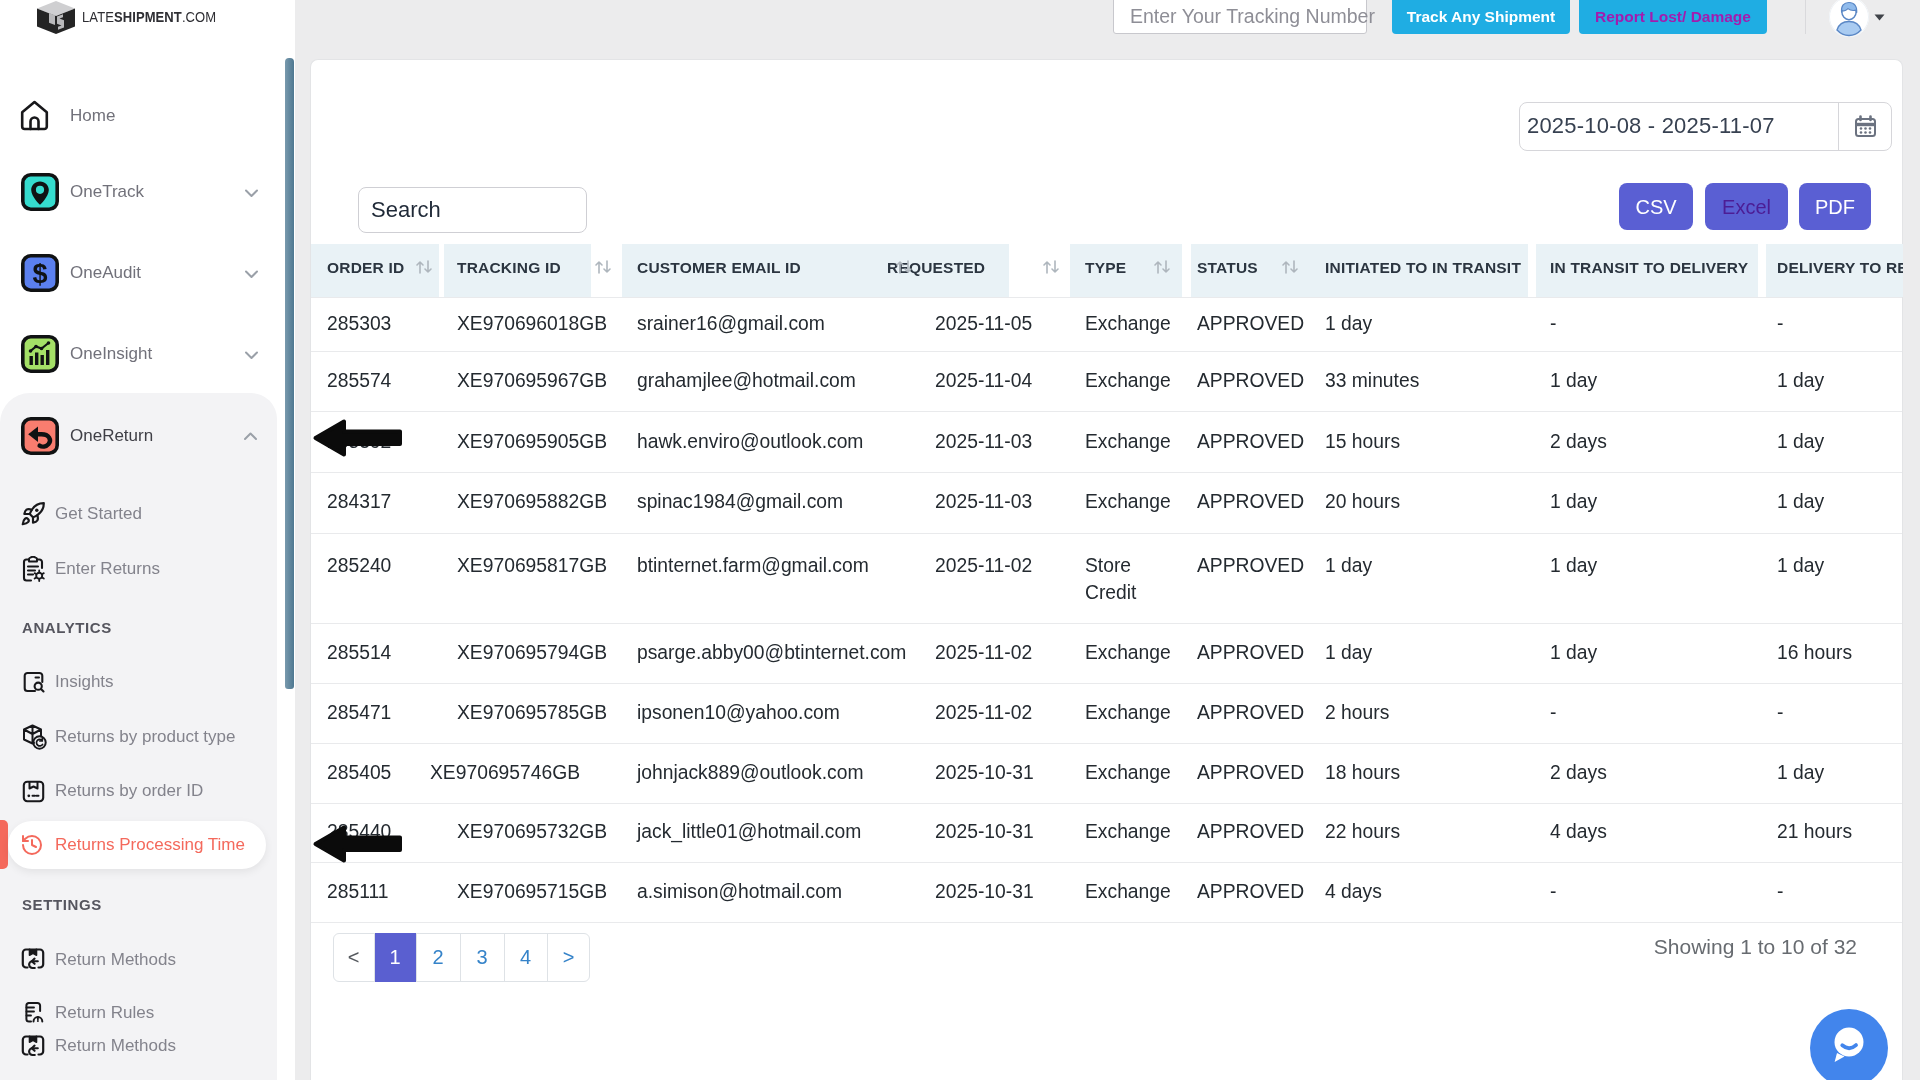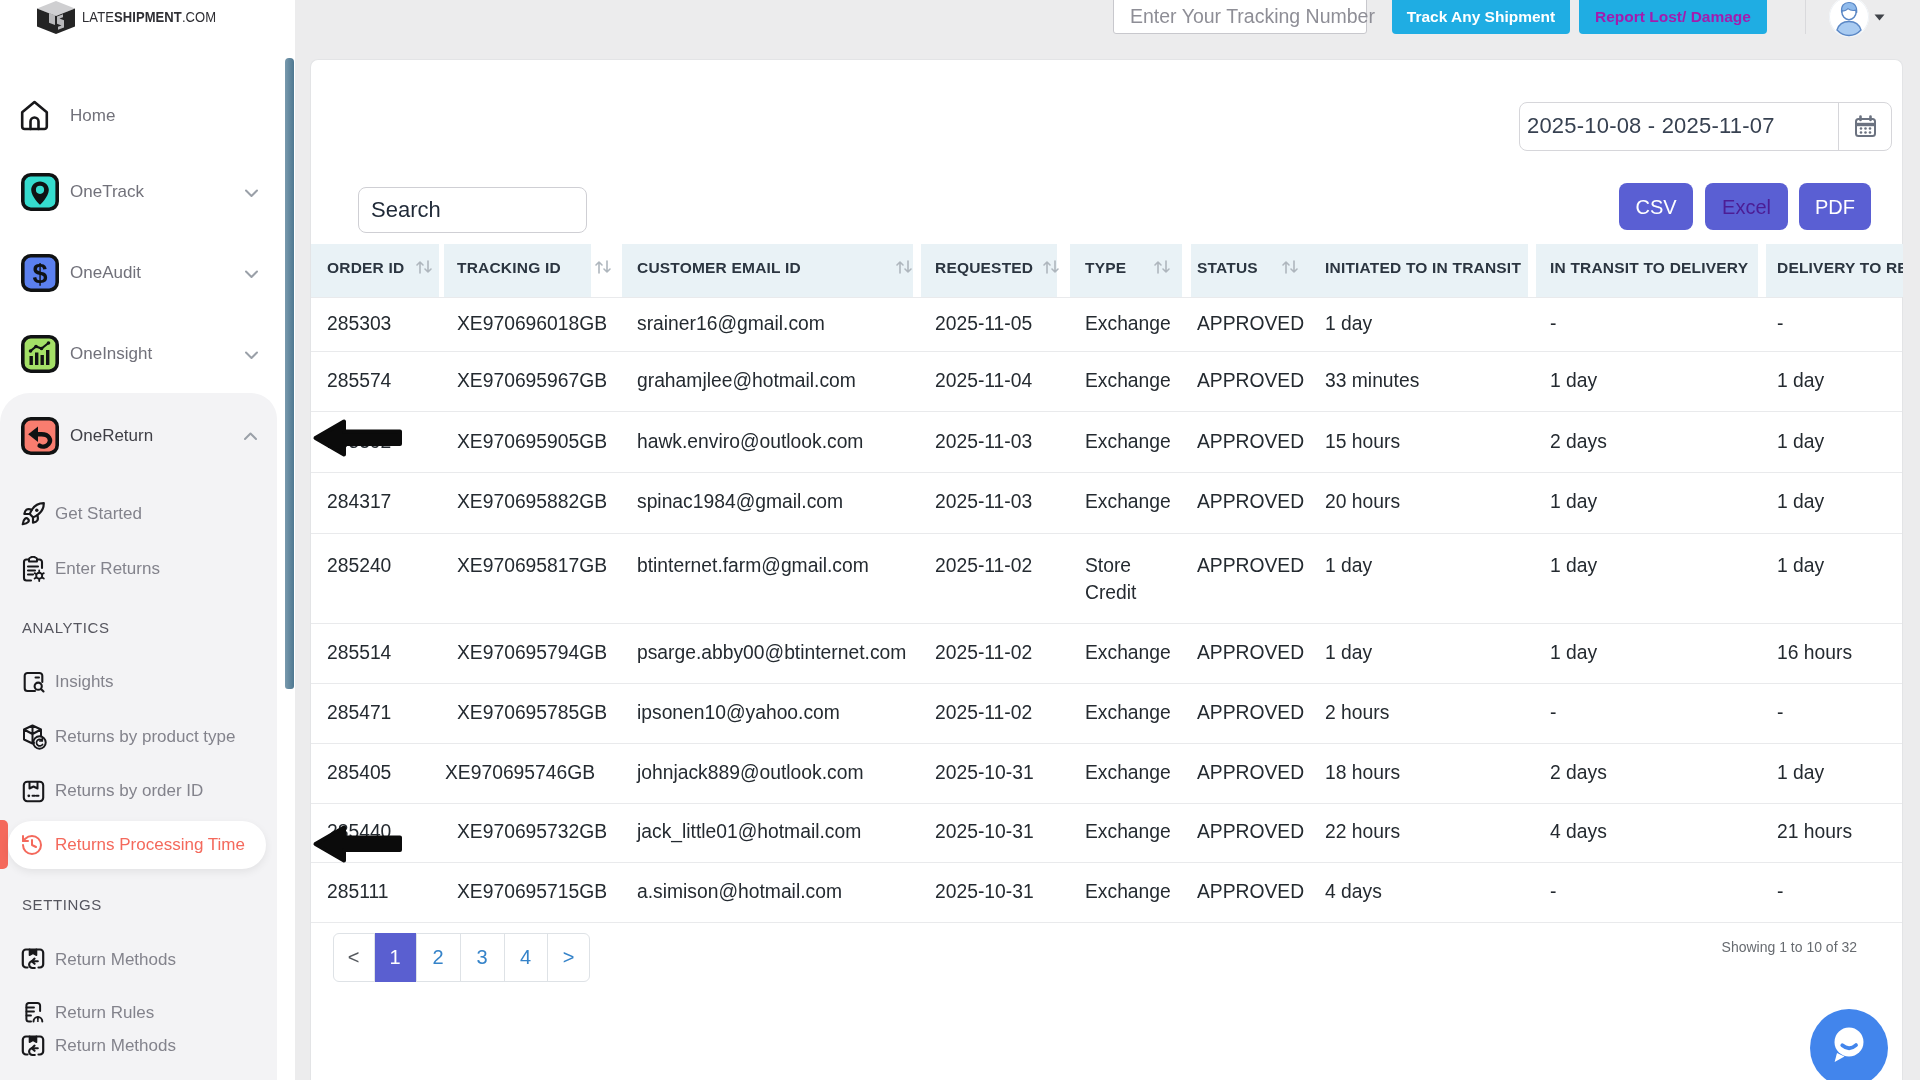--- a/index.html
+++ b/index.html
@@ -3,21 +3,21 @@
 <style>
 *{margin:0;padding:0;box-sizing:border-box}
 html,body{width:1920px;height:1080px;overflow:hidden;font-family:"Liberation Sans",sans-serif;background:#ececed}
 .abs{position:absolute}
 .cell{position:absolute;transform:translateY(-50%);font-size:19.3px;color:#242a30;white-space:nowrap}
 .hcell{position:absolute;top:244px;height:53px;background:#e9f2f6}
 .hlabel{position:absolute;top:24px;transform:translateY(-50%);font-size:15.5px;font-weight:bold;color:#2b3540;letter-spacing:.2px;white-space:nowrap}
 .sep{position:absolute;left:311px;width:1591px;height:1px;background:#e9eaec}
 .mitem{position:absolute;font-size:17px;color:#71717a;white-space:nowrap}
 .sitem{position:absolute;transform:translateY(-50%);font-size:17px;color:#83838c;white-space:nowrap}
-.shead{position:absolute;transform:translateY(-50%);font-size:15px;font-weight:normal;color:#55555e;letter-spacing:.6px}
+.shead{position:absolute;transform:translateY(-50%);font-size:15px;font-weight:bold;color:#55555e;letter-spacing:.6px}
 </style></head>
 <body>
 
 <div class="abs" style="left:295px;top:0;width:1625px;height:1080px;background:#ececed"></div>
 <div class="abs" style="left:310px;top:59px;width:1593px;height:1021px;background:#fff;border:1px solid #e3e4e6;border-bottom:none;border-radius:8px 8px 0 0"></div>
 <div class="abs" style="left:1113px;top:-7px;width:254px;height:41px;background:#fff;border:1px solid #c8c8cd;border-radius:3px"></div>
 <div class="abs" style="left:1130px;top:16px;transform:translateY(-50%);font-size:19.5px;color:#8e8e96">Enter Your Tracking Number</div>
 <div class="abs" style="left:1392px;top:-7px;width:178px;height:41px;background:#1fade3;border-radius:4px"></div>
 <div class="abs" style="left:1481px;top:17px;transform:translate(-50%,-50%);font-size:15.5px;font-weight:bold;color:#fff;white-space:nowrap">Track Any Shipment</div>
 <div class="abs" style="left:1579px;top:-7px;width:188px;height:41px;background:#1fade3;border-radius:4px"></div>
@@ -59,21 +59,21 @@
 <div class="abs" style="left:1835.0px;top:207px;transform:translate(-50%,-50%);font-size:20px;color:#fff">PDF</div>
 <div class="hcell" style="left:311px;width:128px;overflow:hidden">
     <div class="hlabel" style="left:16px">ORDER ID</div>
   </div>
 <div class="hcell" style="left:444px;width:147px;overflow:hidden">
     <div class="hlabel" style="left:13px">TRACKING ID</div>
   </div>
 <div class="hcell" style="left:622px;width:291px;overflow:hidden">
     <div class="hlabel" style="left:15px">CUSTOMER EMAIL ID</div>
   </div>
-<div class="hcell" style="left:921px;width:136px;overflow:hidden">
+<div class="hcell" style="left:873px;width:136px;overflow:hidden">
     <div class="hlabel" style="left:14px">REQUESTED</div>
   </div>
 <div class="hcell" style="left:1070px;width:112px;overflow:hidden">
     <div class="hlabel" style="left:15px">TYPE</div>
   </div>
 <div class="hcell" style="left:1191px;width:122px;overflow:hidden">
     <div class="hlabel" style="left:6px">STATUS</div>
   </div>
 <div class="hcell" style="left:1307px;width:221px;overflow:hidden">
     <div class="hlabel" style="left:18px">INITIATED TO IN TRANSIT</div>
@@ -176,21 +176,21 @@
 <div class="cell" style="left:327px;top:712.5px">285471</div>
 <div class="cell" style="left:457px;top:712.5px">XE970695785GB</div>
 <div class="cell" style="left:637px;top:712.5px">ipsonen10@yahoo.com</div>
 <div class="cell" style="left:935px;top:712.5px">2025-11-02</div>
 <div class="cell" style="left:1085px;top:712.5px">Exchange</div>
 <div class="cell" style="left:1197px;top:712.5px">APPROVED</div>
 <div class="cell" style="left:1325px;top:712.5px">2 hours</div>
 <div class="cell" style="left:1550px;top:712.5px">-</div>
 <div class="cell" style="left:1777px;top:712.5px">-</div>
 <div class="cell" style="left:327px;top:772.5px">285405</div>
-<div class="cell" style="left:445px;top:772.5px">XE970695746GB</div>
+<div class="cell" style="left:430px;top:772.5px">XE970695746GB</div>
 <div class="cell" style="left:637px;top:772.5px">johnjack889@outlook.com</div>
 <div class="cell" style="left:935px;top:772.5px">2025-10-31</div>
 <div class="cell" style="left:1085px;top:772.5px">Exchange</div>
 <div class="cell" style="left:1197px;top:772.5px">APPROVED</div>
 <div class="cell" style="left:1325px;top:772.5px">18 hours</div>
 <div class="cell" style="left:1550px;top:772.5px">2 days</div>
 <div class="cell" style="left:1777px;top:772.5px">1 day</div>
 <div class="cell" style="left:327px;top:832px">285440</div>
 <div class="cell" style="left:457px;top:832px">XE970695732GB</div>
 <div class="cell" style="left:637px;top:832px">jack_little01@hotmail.com</div>
@@ -215,21 +215,21 @@
 <div class="abs" style="left:374px;top:933px;width:1px;height:49px;background:#dee2e6"></div>
 <div class="abs" style="left:395.0px;top:957px;transform:translate(-50%,-50%);font-size:20px;color:#fff">1</div>
 <div class="abs" style="left:416px;top:933px;width:1px;height:49px;background:#dee2e6"></div>
 <div class="abs" style="left:438.0px;top:957px;transform:translate(-50%,-50%);font-size:20px;color:#3583c9">2</div>
 <div class="abs" style="left:460px;top:933px;width:1px;height:49px;background:#dee2e6"></div>
 <div class="abs" style="left:482.0px;top:957px;transform:translate(-50%,-50%);font-size:20px;color:#3583c9">3</div>
 <div class="abs" style="left:504px;top:933px;width:1px;height:49px;background:#dee2e6"></div>
 <div class="abs" style="left:525.5px;top:957px;transform:translate(-50%,-50%);font-size:20px;color:#3583c9">4</div>
 <div class="abs" style="left:547px;top:933px;width:1px;height:49px;background:#dee2e6"></div>
 <div class="abs" style="left:568.5px;top:957px;transform:translate(-50%,-50%);font-size:20px;color:#3583c9">&gt;</div>
-<div class="abs" style="left:1857px;top:947px;transform:translate(-100%,-50%);font-size:14px;color:#676b70;white-space:nowrap">Showing 1 to 10 of 32</div>
+<div class="abs" style="left:1857px;top:947px;transform:translate(-100%,-50%);font-size:21px;color:#676b70;white-space:nowrap">Showing 1 to 10 of 32</div>
 <svg class="abs" style="left:1810px;top:1009px" width="78" height="71" viewBox="0 0 78 71">
 <circle cx="39" cy="39" r="39" fill="#4285ec"></circle>
 <circle cx="39" cy="33" r="14.5" fill="#fff"></circle>
 <path d="M27 44 L24.6 53 L34.5 47.6 Z" fill="#fff"></path>
 <path d="M32.3 36.3 Q39.2 42.2 46 36.1" stroke="#4285ec" stroke-width="3.8" fill="none" stroke-linecap="round"></path>
 </svg>
 <svg class="abs" style="left:312px;top:417.5px" width="92" height="42" viewBox="0 0 92 42">
 <g stroke="#0b0b0b" stroke-width="4" fill="#0b0b0b" stroke-linejoin="round" stroke-linecap="round">
 <path d="M3.5 20 L32 3.5 L32 13.5 L88 13.5 L88 26 L32 26 L32 36.5 Z"></path>
 </g>

